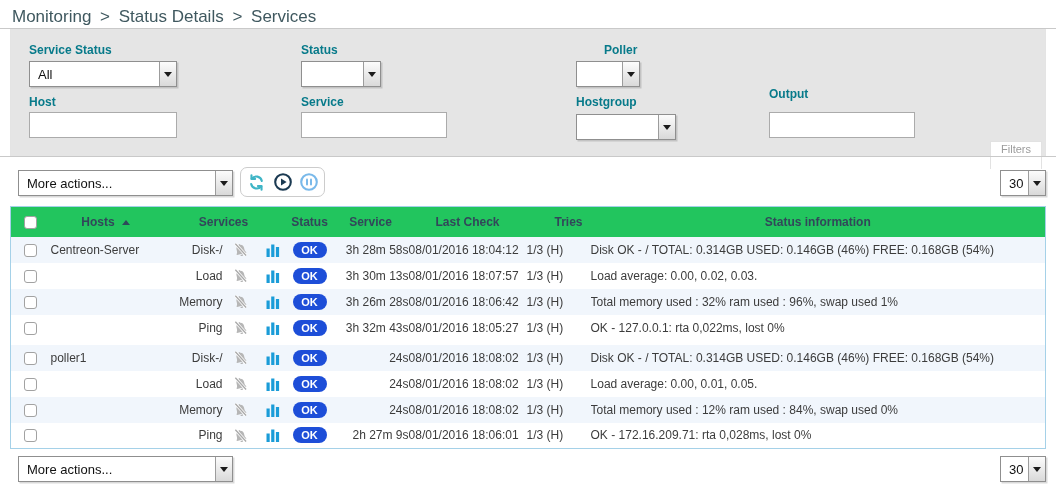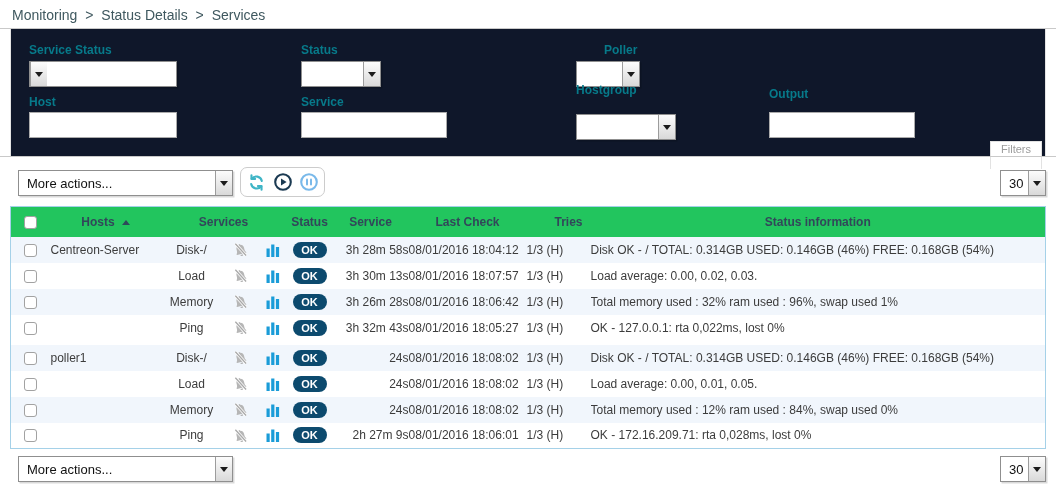--- a/index.html
+++ b/index.html
@@ -1,29 +1,29 @@
 <!DOCTYPE html>
 <html><head>
 <meta charset="utf-8">
 <style>
   * { box-sizing: border-box; margin: 0; padding: 0; }
   html,body { background:#fff; }
   body { font-family: "Liberation Sans", sans-serif; }
   #app { position: relative; width: 1056px; height: 496px; background: #fff; overflow: hidden; }
 
   
-  .breadcrumb { position:absolute; left:12px; top:7px; font-size:14px; color:#3f585f; }
+  .breadcrumb { position:absolute; left:12px; top:7px; font-size:17px; color:#3f585f; }
   .breadcrumb span { margin-right:4px; }
   .crumb { cursor:pointer; }
   .top-rule { position:absolute; left:0; right:0; top:28px; border-top:1px solid #c9c9c9; }
   .bottom-rule { position:absolute; left:0; right:0; top:156px; border-top:1px solid #c9c9c9; }
 
   
   .filter-panel { position:absolute; left:10px; top:29px; width:1036px; height:127px;
-    background:#0f172a; border-left:1px solid #e4e4e4; border-right:1px solid #e4e4e4; }
+    background:#e5e5e5; border-left:1px solid #e4e4e4; border-right:1px solid #e4e4e4; }
   .f-label { position:absolute; font-size:12px; font-weight:bold; color:#077a8a; }
   .f-input { position:absolute; height:26px; border:1px solid #ababab; background:#fff;
     font-size:13px; padding:0 6px; font-family:"Liberation Sans",sans-serif; }
   .sel { position:absolute; height:26px; display:flex; align-items:stretch; border:1px solid #8f8f8f;
     background:#fff; box-shadow:1.5px 1.5px 0 rgba(0,0,0,0.15); cursor:pointer; }
   .sel-value { flex:1; font-size:13px; color:#111; display:flex; align-items:center; padding:0 8px; overflow:hidden; white-space:nowrap; }
   .sel-btn { width:17px; background:linear-gradient(#fcfcfc,#d9d9d9); border-left:1px solid #9c9c9c;
     display:flex; align-items:center; justify-content:center; }
   .sel-arrow { width:0; height:0; border-left:4px solid transparent; border-right:4px solid transparent; border-top:5px solid #1b1b1b; }
   .filters-tab { position:absolute; right:14px; top:141px; height:28px; padding:1px 10px 0;
@@ -37,50 +37,51 @@
   
   .svc-table { position:absolute; left:10px; top:206px; width:1036px; border-collapse:collapse;
     border:1px solid #a5d1e8; font-size:12px; color:#3c3c3c; table-layout:fixed; }
   .svc-table th { background:#22c55e; color:#32475a; font-weight:bold; height:30px; font-size:12px; text-align:center; }
   .svc-table td { height:26px; padding:0; vertical-align:middle; }
   tr.row-light td { background:#f1f6fc; }
   tr.group-gap td { height:4px; background:#fff; }
   .th-check, .td-check { text-align:center; }
   .cb { display:inline-block; width:13px; height:13px; border:1px solid #a2a2a2; border-radius:3px; background:#fff; vertical-align:middle; cursor:pointer; }
   .c-host { padding-left:8px; text-align:left; cursor:pointer; }
-  .c-service { text-align:center; cursor:pointer; }
+  .c-service { text-align:right; cursor:pointer; }
   .td-icon { text-align:center; }
   .c-duration { text-align:right; padding-right:10px; }
   .c-lastcheck { text-align:left; }
   .c-tries { text-align:left; padding-left:20px; }
   .c-info { text-align:left; padding-left:6px; overflow:hidden; white-space:nowrap; }
   .th-hosts { cursor:pointer; }
   .sort-asc { display:inline-block; width:0; height:0; border-left:4px solid transparent; border-right:4px solid transparent;
     border-bottom:5px solid #2e4a5a; margin-left:7px; vertical-align:1px; }
-  .badge-ok { display:inline-block; min-width:34px; padding:2px 8px; border-radius:10px; background:#0c4a6e;
+  .badge-ok { display:inline-block; min-width:34px; padding:2px 8px; border-radius:10px; background:#1d4ed8;
     color:#fff; font-weight:bold; font-size:11px; text-align:center; }
   svg { display:block; }
 </style>
 </head>
 <body>
 
 <div id="app">
 
   <div class="breadcrumb">
     <span class="crumb">Monitoring</span>
     <span>&gt;</span>
     <span class="crumb">Status Details</span>
     <span>&gt;</span>
     <span class="crumb">Services</span>
   </div>
   <div class="top-rule"></div>
 
   <div class="filter-panel">
     <div class="f-label" style="left:18px; top:14px;">Service Status</div>
     <div class="sel" style="left:18px; top:32px; width:148px;">
+      <span class="sel-value">All</span>
       <span class="sel-btn">
           <span class="sel-arrow"></span>
         </span>
     </div>
 
     <div class="f-label" style="left:290px; top:14px;">Status</div>
     <div class="sel" style="left:290px; top:32px; width:80px;">
       <span class="sel-value"></span>
       <span class="sel-btn">
           <span class="sel-arrow"></span>
@@ -94,21 +95,21 @@
           <span class="sel-arrow"></span>
         </span>
     </div>
 
     <div class="f-label" style="left:18px; top:66px;">Host</div>
     <input class="f-input" style="left: 18px; top: 83px; width: 148px;" value="">
 
     <div class="f-label" style="left:290px; top:66px;">Service</div>
     <input class="f-input" style="left: 290px; top: 83px; width: 146px;" value="">
 
-    <div class="f-label" style="left:565px; top:54px;">Hostgroup</div>
+    <div class="f-label" style="left:565px; top:66px;">Hostgroup</div>
     <div class="sel" style="left:565px; top:85px; width:100px;">
       <span class="sel-value"></span>
       <span class="sel-btn">
           <span class="sel-arrow"></span>
         </span>
     </div>
 
     <div class="f-label" style="left:758px; top:58px;">Output</div>
     <input class="f-input" style="left: 758px; top: 83px; width: 146px;" value="">
   </div>

